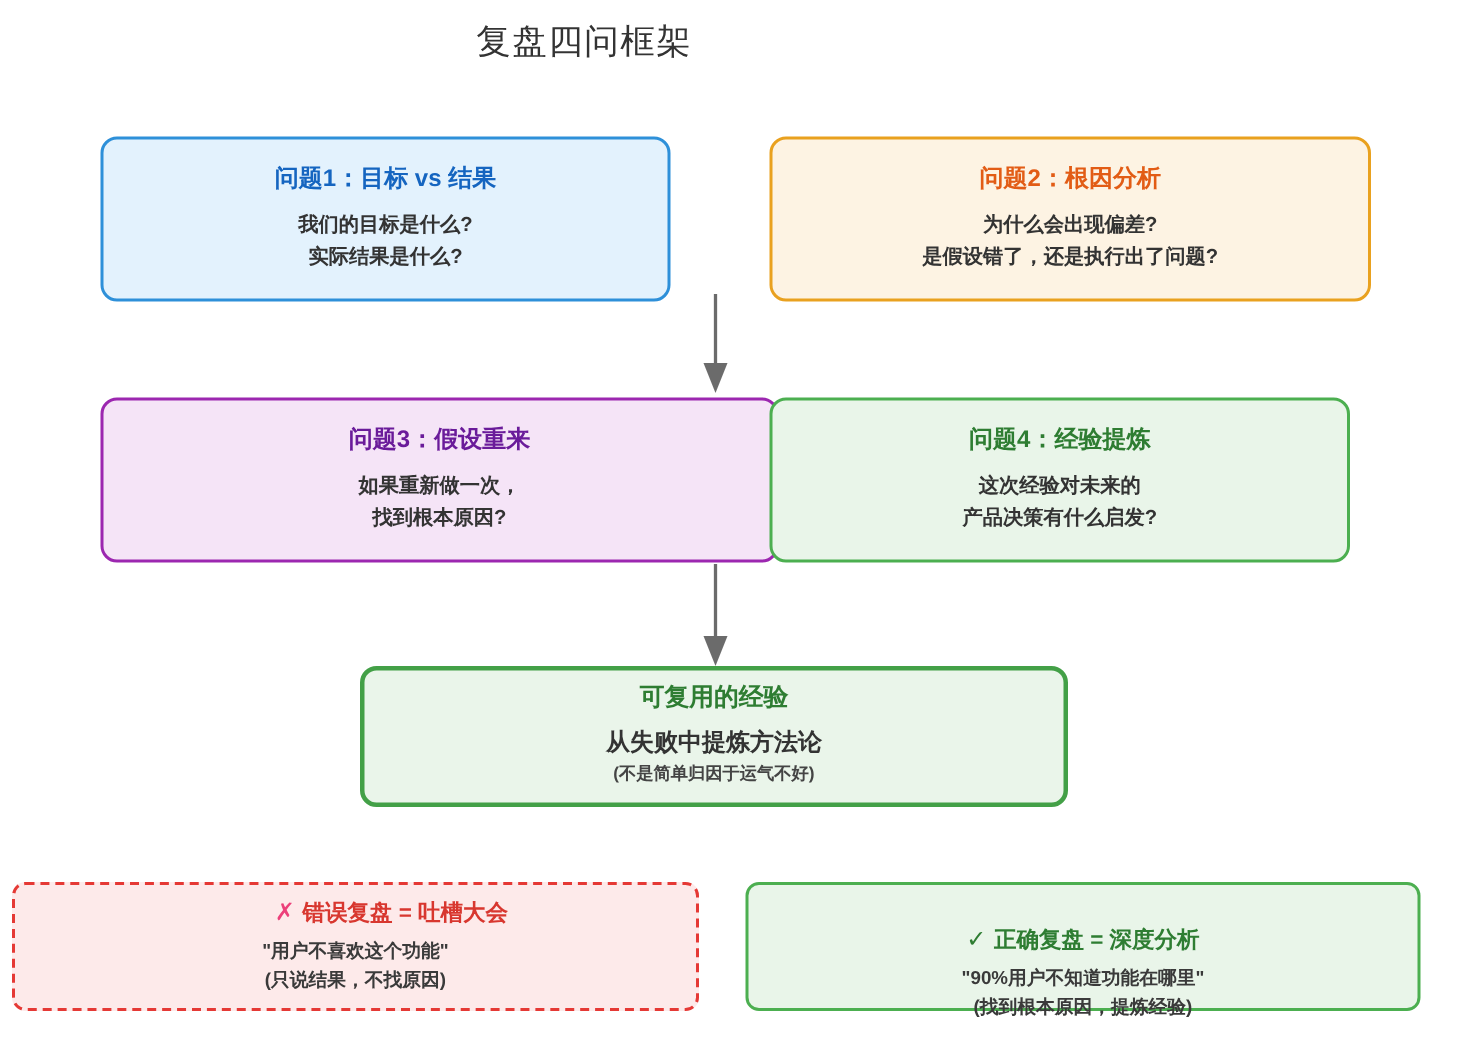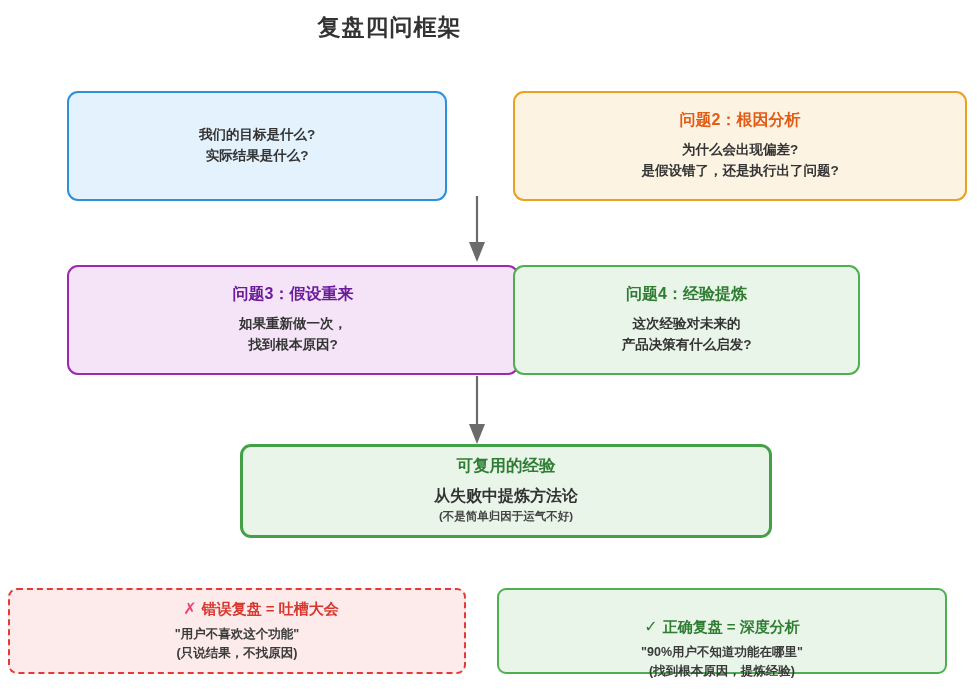--- a/index.html
+++ b/index.html
@@ -23,21 +23,21 @@
   }
 
   
   .page-title {
     position: absolute;
     left: 0;
     top: 12px;
     width: 779px;
     text-align: center;
     font-size: 23px;
-    font-weight: bold;
+    font-weight: normal;
     color: #333333;
     letter-spacing: 1px;
   }
 
   
   .card {
     position: absolute;
     box-sizing: border-box;
     border-radius: 11px;
     display: flex;
@@ -64,43 +64,43 @@
 
   
   .q1 {
     left: 67px; top: 91px; width: 380px; height: 110px;
     background: #e3f2fd;
     border: 2px solid #2e90d9;
   }
   .q1 .card-title { color: #1565c0; }
 
   .q2 {
-    left: 513px; top: 91px; width: 454px; height: 110px;
+    left: 513px; top: 91px; width: 401px; height: 110px;
     background: #fdf3e3;
     border: 2px solid #e9a11f;
   }
   .q2 .card-title { color: #e25c15; }
 
   .q3 {
     left: 67px; top: 265px; width: 452px; height: 110px;
     background: #f5e4f7;
     border: 2px solid #9c27b0;
   }
   .q3 .card-title { color: #6a1b9a; }
 
   .q4 {
-    left: 513px; top: 265px; width: 347px; height: 110px;
+    left: 513px; top: 265px; width: 387px; height: 110px;
     background: #e9f5e9;
     border: 2px solid #4caf50;
   }
   .q4 .card-title { color: #2e7d32; }
 
   
   .summary {
-    left: 240px; top: 444px; width: 532px; height: 94px;
+    left: 240px; top: 444px; width: 472px; height: 94px;
     background: #eaf5ea;
     border: 3px solid #43a047;
     border-radius: 11px;
   }
   .summary .card-title {
     color: #2e7d32;
     font-size: 16.5px;
     margin-bottom: 8px;
   }
   .summary .card-line { font-size: 16px; }
@@ -148,20 +148,21 @@
   }
 </style>
 </head>
 <body>
 
 <div class="page">
 
   <div class="page-title">复盘四问框架</div>
 
   <div class="card q1">
+    <div class="card-title">问题1：目标 vs 结果</div>
     <div class="card-line">我们的目标是什么?</div>
     <div class="card-line">实际结果是什么?</div>
   </div>
 
   <div class="card q2">
     <div class="card-title">问题2：根因分析</div>
     <div class="card-line">为什么会出现偏差?</div>
     <div class="card-line">是假设错了，还是执行出了问题?</div>
   </div>
 

